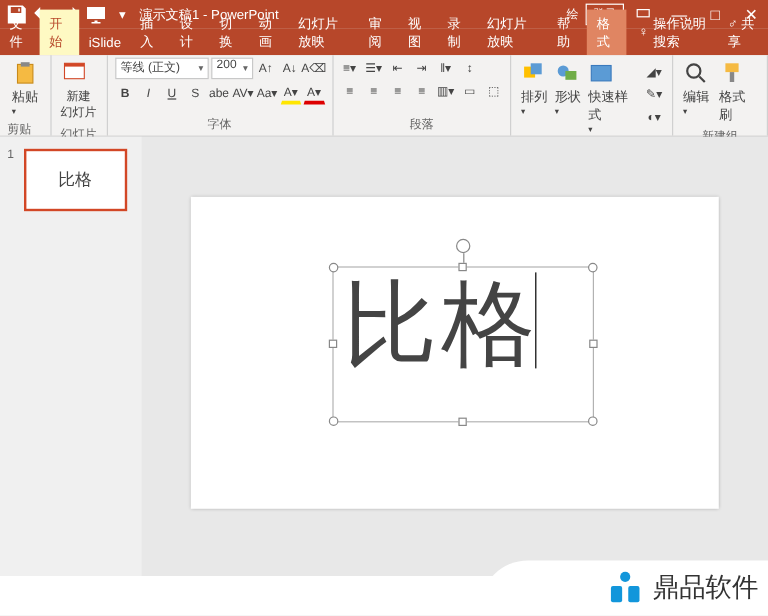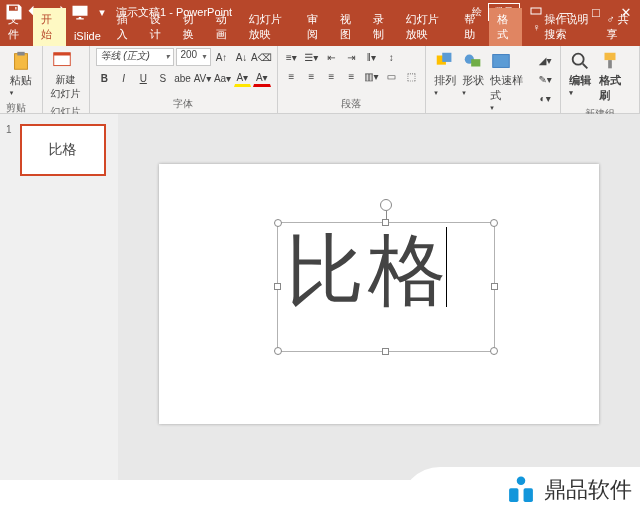--- a/index.html
+++ b/index.html
@@ -146,21 +146,21 @@
           </svg>
         <span style="white-space:pre;text-align:center;font-size:10px;">新建
 幻灯片</span>
       </div>
       <div class="group-label">幻灯片</div>
     </div>
 
     <div class="group" style="min-width:165px;">
       <div style="display:flex;flex-direction:column;gap:2px;width:100%;">
         <div class="font-top">
-          <div class="font-sel" style="width:78px;font-style:italic;"><span>等线 (正文)</span><span class="arrow">▾</span></div>
+          <div class="font-sel" style="width:78px;"><span>等线 (正文)</span><span class="arrow">▾</span></div>
           <div class="font-sel" style="width:35px;"><span>200</span><span class="arrow">▾</span></div>
           <div class="mini">A↑</div>
           <div class="mini">A↓</div>
           <div class="mini">A⌫</div>
         </div>
         <div class="font-btm">
           <div class="mini">
               <b>B</b>
             </div>
           <div class="mini">
@@ -231,21 +231,21 @@
         <div style="display:flex;flex-direction:column;gap:1px;padding-top:3px;">
           <div class="mini">◢▾</div>
           <div class="mini">✎▾</div>
           <div class="mini">◐▾</div>
         </div>
       </div>
       <div class="group-label">绘图</div>
     </div>
 
     <div class="group">
-      <div style="display:flex;gap:4px;font-weight:bold;">
+      <div style="display:flex;gap:4px;">
         <div class="big-btn">
           <svg viewBox="0 0 24 24">
               <circle cx="10" cy="10" r="6" fill="none" stroke="#444" stroke-width="2"></circle>
               <line x1="15" y1="15" x2="20" y2="20" stroke="#444" stroke-width="2"></line>
             </svg>
           <span>编辑</span>
             <span style="font-size:7px;">▾</span>
         </div>
         <div class="big-btn">
           <svg viewBox="0 0 24 24">

